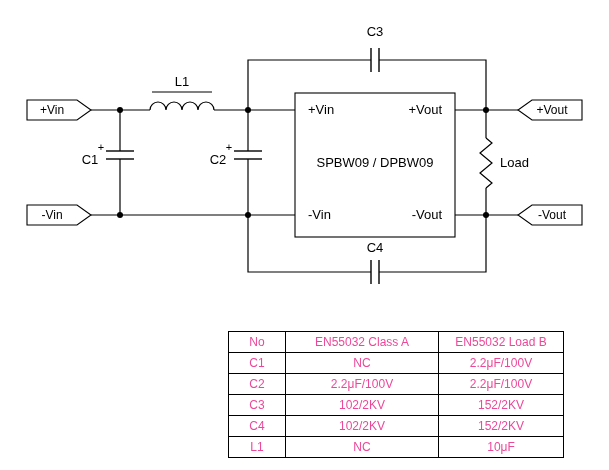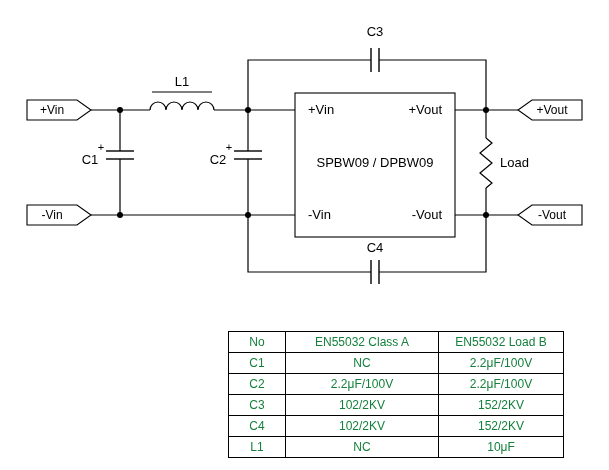--- a/index.html
+++ b/index.html
@@ -43,21 +43,21 @@
     fill: #ffffff;
   }
   .dot { fill: #000000; stroke: none; }
 
   #component-table {
     position: absolute;
     left: 228px;
     top: 331px;
     border-collapse: collapse;
     font-size: 12px;
-    color: #15803d;
+    color: #ec4899;
   }
   #component-table td, #component-table th {
     border: 1px solid #000000;
     text-align: center;
     vertical-align: middle;
     padding: 2px 6px;
     height: 16px;
     font-weight: normal;
   }
   #component-table .col-no { width: 44px; }

